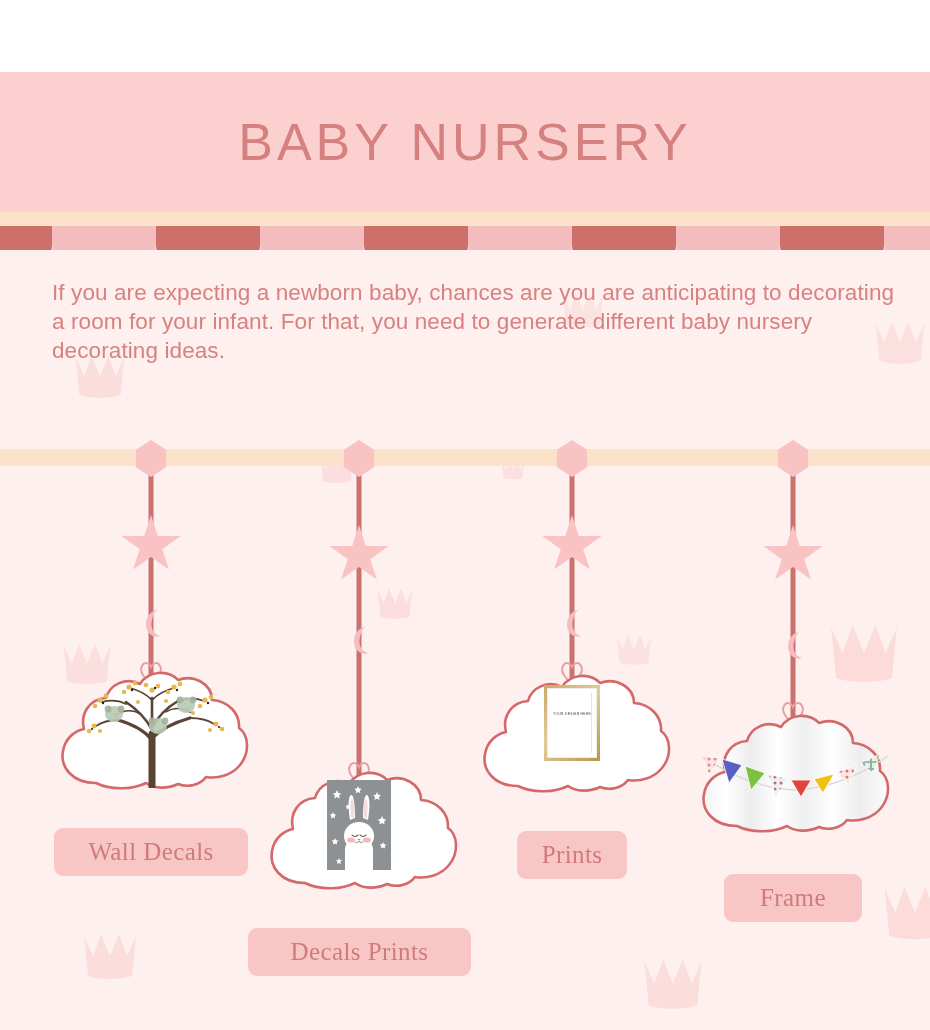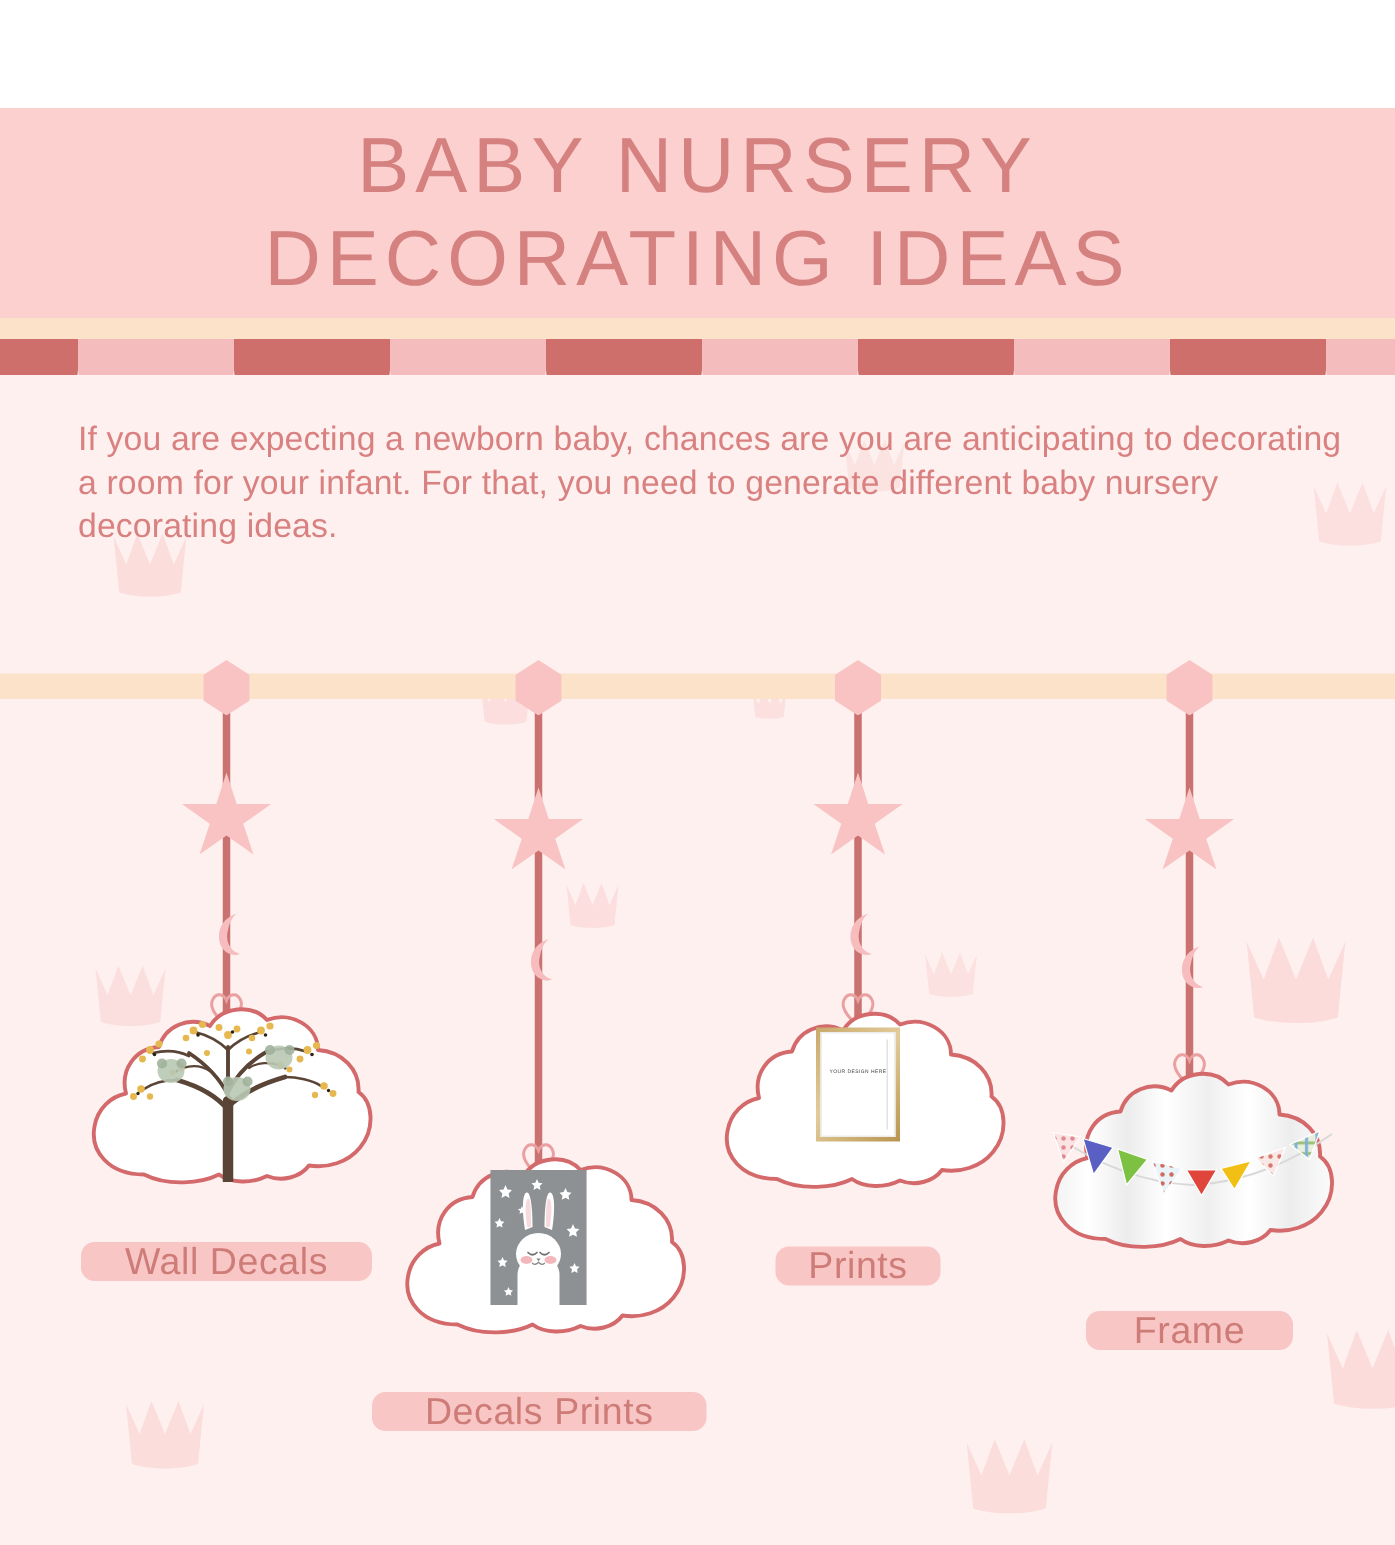--- a/index.html
+++ b/index.html
@@ -101,25 +101,25 @@
   .cloud svg{display:block;}
   .cloud-art{position:absolute;z-index:6;pointer-events:none;}
 
   
   .pill{
     position:absolute;z-index:7;
     background:#f9c6c6;
     border-radius:9px;
     display:flex;align-items:center;justify-content:center;
     color:#ce7c78;
-    font-family:Liberation Sans, sans-serif;
+    font-family:Liberation Serif, serif;
     font-weight:300;
     font-size:25px;
     letter-spacing:.4px;
-    height:26px;
+    height:48px;
   }
 
   
   .tree-wrap{width:170px;height:120px;}
   
   .poster{
     width:64px;height:90px;background:#8e9194;position:relative;overflow:hidden;
   }
   
   .gframe{
@@ -137,21 +137,20 @@
   
   .bunting{width:190px;height:72px;}
 </style>
 </head>
 <body>
 
 <div class="top-white"></div>
 
 <div class="header">
   <h1>BABY  NURSERY</h1>
-  <h1>DECORATING  IDEAS</h1>
 </div>
 
 <div class="peach-band-top"></div>
 
 <div class="scallops" id="scallops">
     <div class="scallop dark" style="left: -52px;"></div>
     <div class="scallop light" style="left: 52px;"></div>
     <div class="scallop dark" style="left: 156px;"></div>
     <div class="scallop light" style="left: 260px;"></div>
     <div class="scallop dark" style="left: 364px;"></div>

